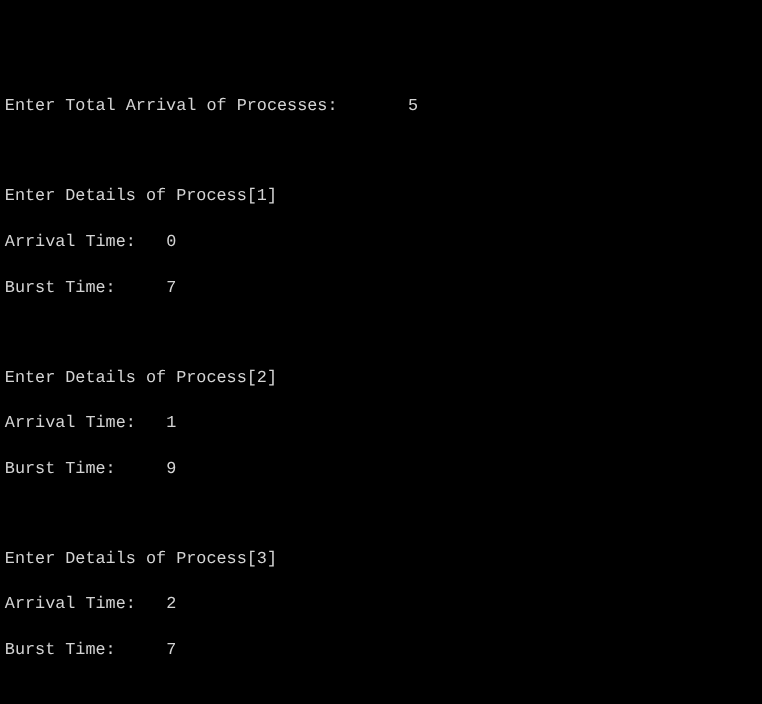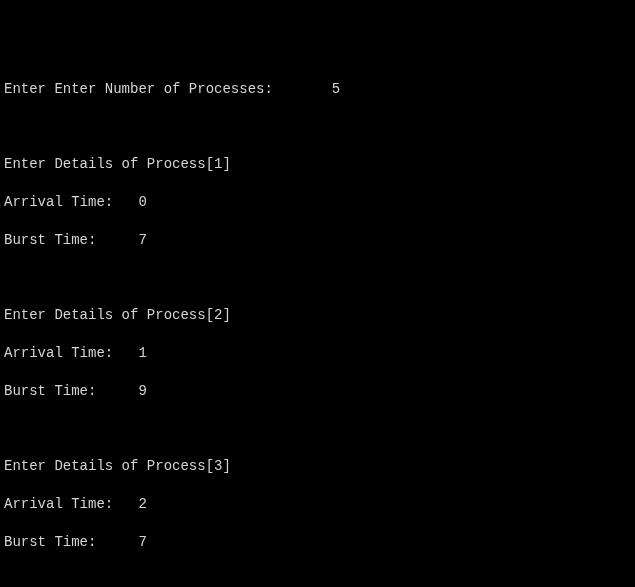--- a/index.html
+++ b/index.html
@@ -18,21 +18,21 @@
     }
     .line {
       white-space: pre;
     }
   </style>
 </head>
 <body>
 
 
 
-<div class="line"><span>Enter Enter Number of Processes:</span>       <span>5</span></div>
+<div class="line"><span>Enter Total Arrival of Processes:</span>       <span>5</span></div>
 <div class="line"> </div>
 <div class="line"><span>Enter Details of Process</span>[<span>1</span>]</div>
 <div class="line"><span>Arrival Time:</span>   <span>0</span></div>
 <div class="line"><span>Burst Time:</span>     <span>7</span></div>
 <div class="line"> </div>
 <div class="line"><span>Enter Details of Process</span>[<span>2</span>]</div>
 <div class="line"><span>Arrival Time:</span>   <span>1</span></div>
 <div class="line"><span>Burst Time:</span>     <span>9</span></div>
 <div class="line"> </div>
 <div class="line"><span>Enter Details of Process</span>[<span>3</span>]</div>

